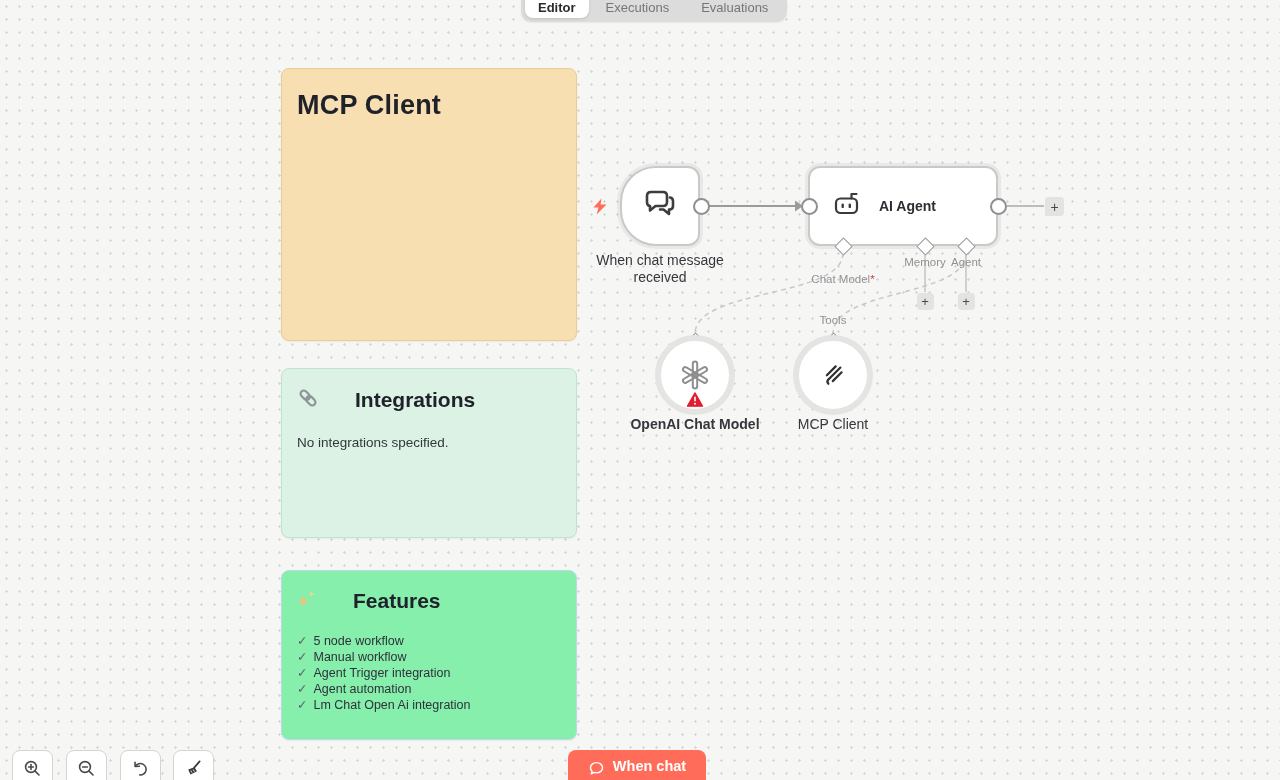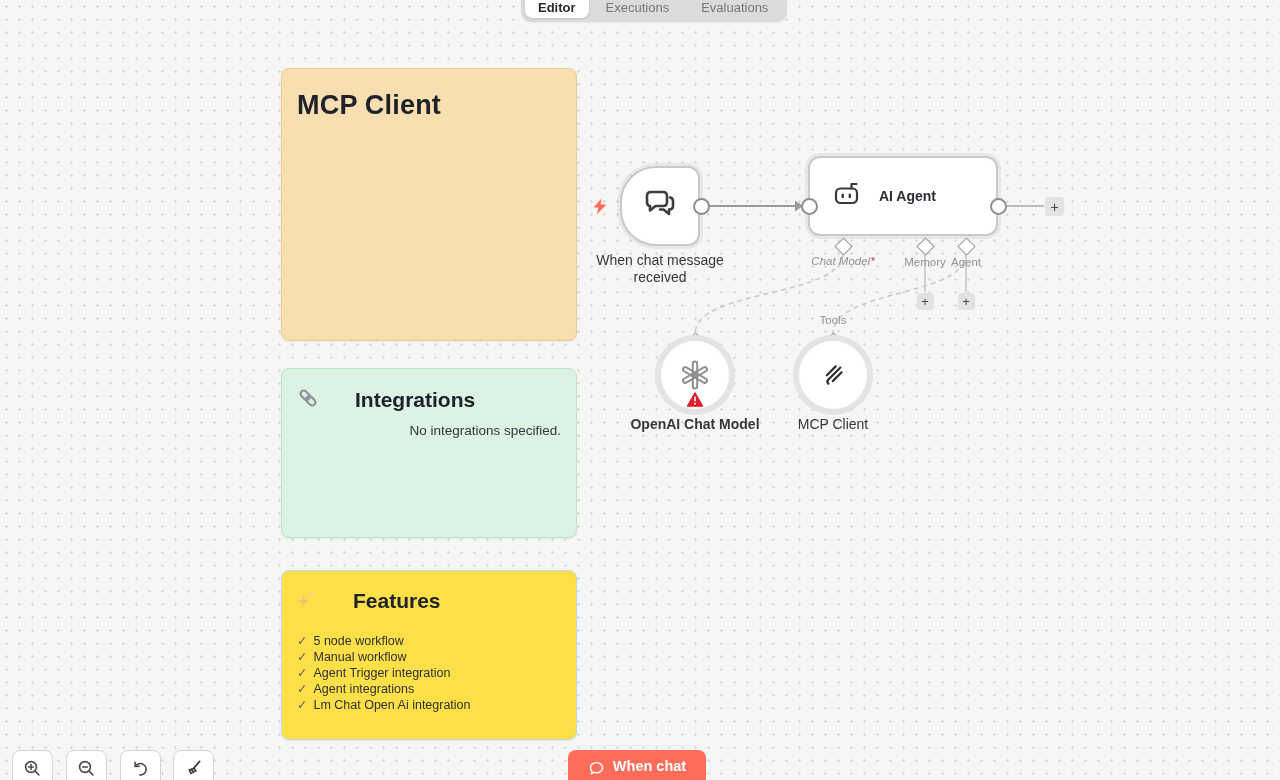--- a/index.html
+++ b/index.html
@@ -29,40 +29,40 @@
     box-shadow:0 1px 3px rgba(0,0,0,0.12); padding:0 13px 3px 13px; }
 
   
   .note {
     position:absolute; left:281px; width:296px; border-radius:8px;
     border:1px solid; padding:14px 15px;
     box-shadow:0 1px 2px rgba(0,0,0,0.05);
   }
   .note-mcp  { top:68px;  height:273px; background:#f8dfb1; border-color:#e9cd93; }
   .note-int  { top:368px; height:170px; background:#dbf2e4; border-color:#bfe4cd; }
-  .note-feat { top:570px; height:170px; background:#fde047; border-color:#bdd7ef; }
+  .note-feat { top:570px; height:170px; background:#86efac; border-color:#bdd7ef; }
   .note-mcp h1 { font-size:27px; font-weight:700; color:#20222b; margin-top:7px; letter-spacing:0.2px; }
   .note-mcp p  { margin-top:28px; font-size:17px; line-height:1.62; font-weight:600; color:#23252d; }
   .note-title-row { display:flex; align-items:center; gap:6px; margin-top:4px; }
   .note-title-row h2 { font-size:21px; font-weight:700; color:#20222b;margin-left:30px; }
-  .note-int p { margin-top:10px; font-size:13.5px; color:#33363d;text-align:right; }
+  .note-int p { margin-top:22px; font-size:13.5px; color:#33363d; }
   .note-feat ul { margin-top:20px; list-style:none; }
   .note-feat li { font-size:12.5px; line-height:16px; color:#2e3138; display:flex; gap:6px; }
   .note-feat li .check { color:#5a5d63; }
 
   
   .node-rect {
     position:absolute; background:#fff;
     border:2px solid #c9c9c9;
     box-shadow:0 0 0 3px rgba(170,170,170,0.18);
   }
   .node-trigger { left:620px; top:166px; width:80px; height:80px;
     border-radius:36px 12px 12px 36px;
     display:flex; align-items:center; justify-content:center; }
-  .node-agent { left:808px; top:156px; width:190px; height:80px; border-radius:12px;
+  .node-agent { left:808px; top:166px; width:190px; height:80px; border-radius:12px;
     display:flex; align-items:center; padding-left:22px; gap:17px; }
   .node-agent .agent-title { font-size:14px; font-weight:600; color:#2c2e33; }
 
   .node-circle {
     position:absolute; width:80px; height:80px; border-radius:50%;
     background:#fff; border:6px solid #e4e4e3;
     display:flex; align-items:center; justify-content:center;
   }
   .circ-openai { left:655px; top:335px; }
   .circ-mcp    { left:793px; top:335px; }
@@ -169,21 +169,21 @@
     <li>
         <span class="check">✓</span>
         <span>Manual workflow</span>
       </li>
     <li>
         <span class="check">✓</span>
         <span>Agent Trigger integration</span>
       </li>
     <li>
         <span class="check">✓</span>
-        <span>Agent integrations</span>
+        <span>Agent automation</span>
       </li>
     <li>
         <span class="check">✓</span>
         <span>Lm Chat Open Ai integration</span>
       </li>
   </ul>
 </section>
 
 <span class="bolt">
   <svg width="16" height="17" viewBox="0 0 16 17">
@@ -213,21 +213,21 @@
   <span class="agent-title">AI Agent</span>
 </div>
 <div class="port-circle" style="left:800.5px; top:197.5px;"></div>
 <div class="port-circle" style="left:989.5px; top:197.5px;"></div>
 <div class="plus-btn plus-main">+</div>
 
 <div class="diamond" style="left:836.5px; top:239.5px;"></div>
 <div class="diamond" style="left:918.5px; top:239.5px;"></div>
 <div class="diamond" style="left:959.5px; top:239.5px;"></div>
 
-<div class="port-label" style="left:783px; top:255px; width:120px;font-style:italic;"><span>Chat Model</span><span class="req-star">*</span></div>
+<div class="port-label" style="left:783px; top:273px; width:120px;"><span>Chat Model</span><span class="req-star">*</span></div>
 <div class="port-label" style="left:885px; top:256px; width:80px;">Memory</div>
 <div class="port-label" style="left:936px; top:256px; width:60px;">Agent</div>
 
 <div class="plus-btn plus-mini" style="left:916.5px; top:293px;">+</div>
 <div class="plus-btn plus-mini" style="left:957.5px; top:293px;">+</div>
 
 <div class="port-label" style="left:655px; top:314px; width:80px;margin-top:32px;">Model</div>
 <div class="diamond" style="left:688.5px; top:334.5px;"></div>
 <div class="node-circle circ-openai">
   <span style="line-height:0;">

